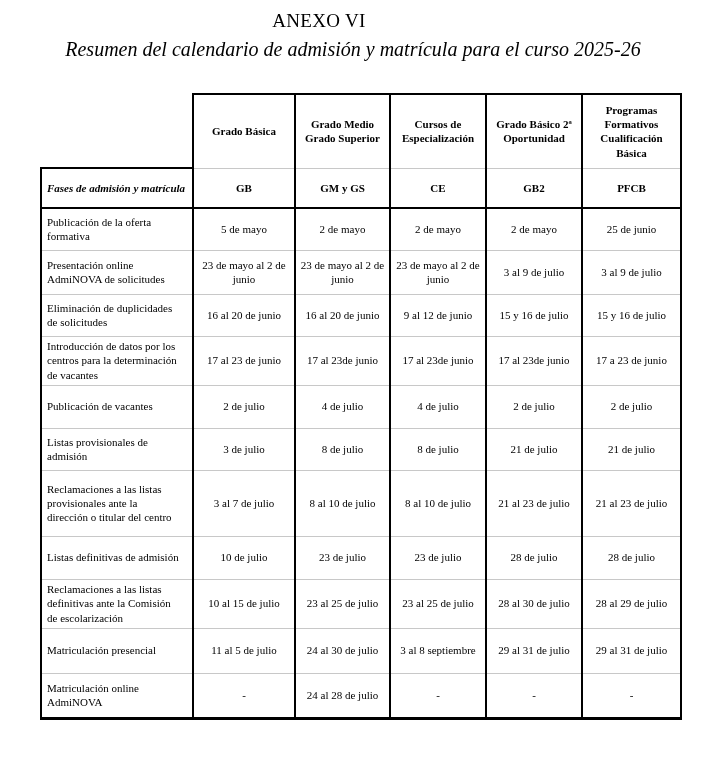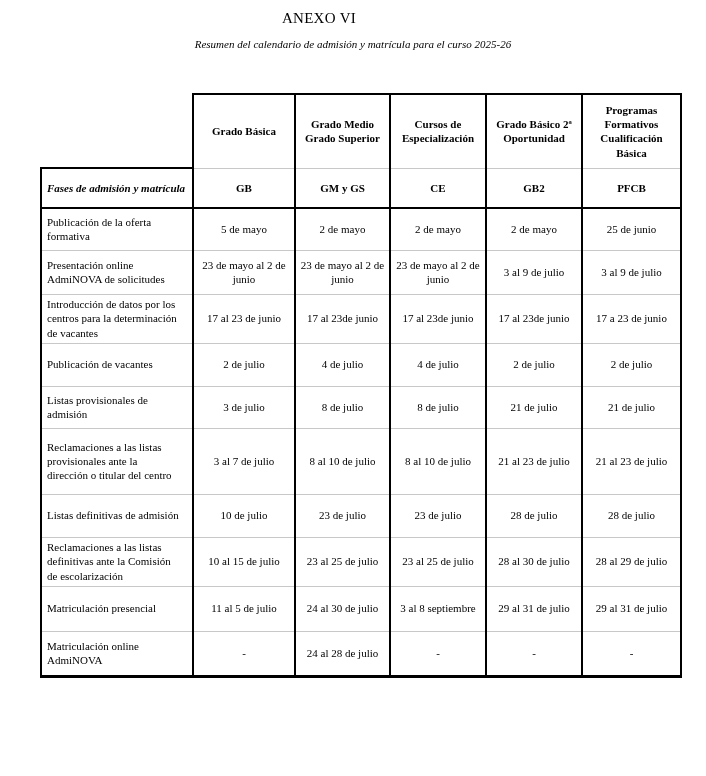--- a/index.html
+++ b/index.html
@@ -7,27 +7,27 @@
     width: 706px; height: 776px;
     background: #ffffff;
     color: #000000;
     font-family: "Liberation Serif", serif;
     position: relative;
     overflow: hidden;
   }
   .page-title {
     position: absolute; top: 10px; left: 0;
     width: 638px; text-align: center;
-    font-size: 15px; font-weight: normal;
+    font-size: 19px; font-weight: normal;
     letter-spacing: 0.3px;
   }
   .page-subtitle {
     position: absolute; top: 38px; left: 0;
     width: 706px; text-align: center;
-    font-size: 11px; font-style: italic;
+    font-size: 20px; font-style: italic;
   }
   table.cal {
     position: absolute; left: 40px; top: 93px;
     width: 640px;
     border-collapse: collapse;
     table-layout: fixed;
   }
   .cal th, .cal td {
     border-left: 2px solid #000;
     border-right: 2px solid #000;
@@ -131,20 +131,28 @@
     <td class="val">25 de junio</td>
   </tr>
   <tr class="datarow ht44">
     <td class="rowlabel">Presentación online AdmiNOVA de solicitudes</td>
     <td class="val">23 de mayo al 2 de junio</td>
     <td class="val">23 de mayo al 2 de junio</td>
     <td class="val">23 de mayo al 2 de junio</td>
     <td class="val">3 al 9 de julio</td>
     <td class="val">3 al 9 de julio</td>
   </tr>
+  <tr class="datarow ht42">
+    <td class="rowlabel">Eliminación de duplicidades de solicitudes</td>
+    <td class="val">16 al 20 de junio</td>
+    <td class="val">16 al 20 de junio</td>
+    <td class="val">9 al 12 de junio</td>
+    <td class="val">15 y 16 de julio</td>
+    <td class="val">15 y 16 de julio</td>
+  </tr>
   <tr class="datarow ht49">
     <td class="rowlabel">Introducción de datos por los centros para la determinación de vacantes</td>
     <td class="val">17 al 23 de junio</td>
     <td class="val">17 al 23de junio</td>
     <td class="val">17 al 23de junio</td>
     <td class="val">17 al 23de junio</td>
     <td class="val">17 a 23 de junio</td>
   </tr>
   <tr class="datarow ht43">
     <td class="rowlabel">Publicación de vacantes</td>

